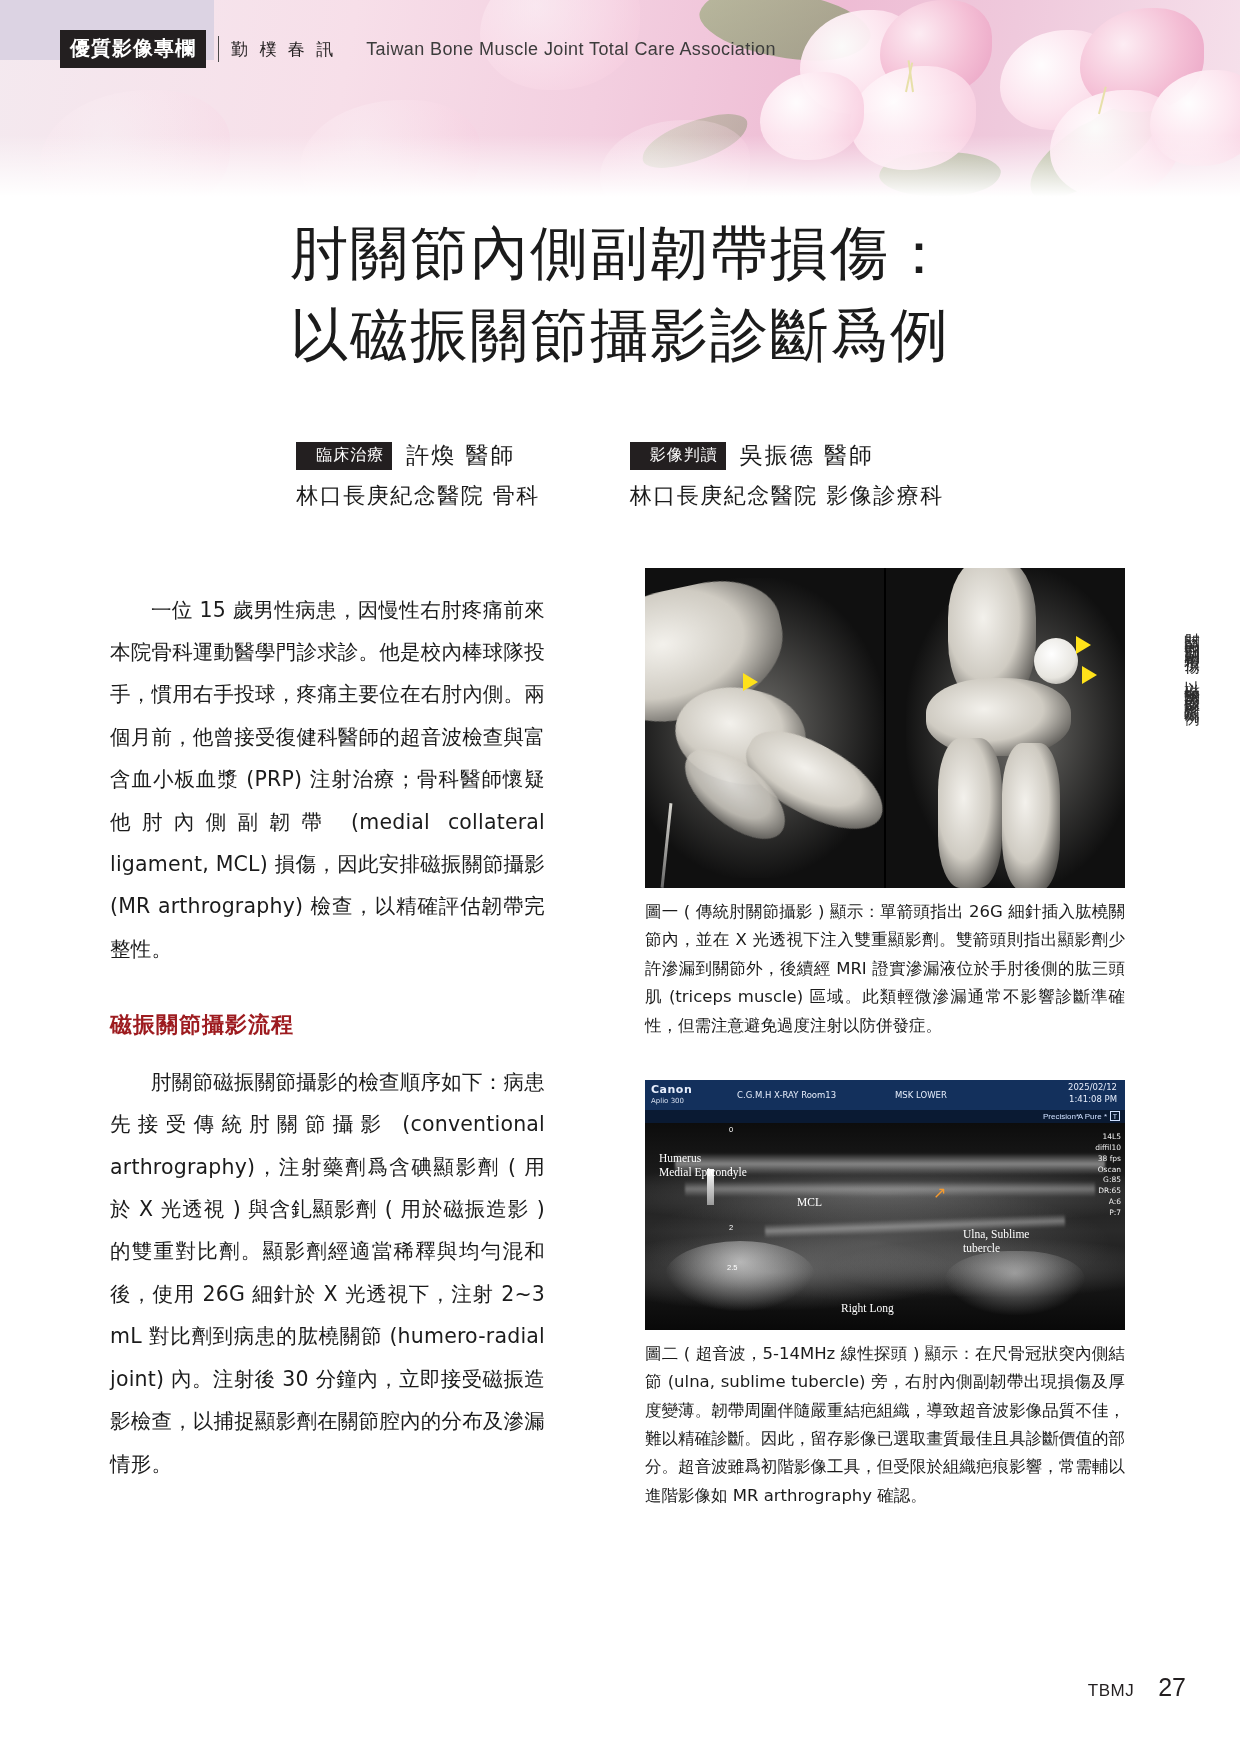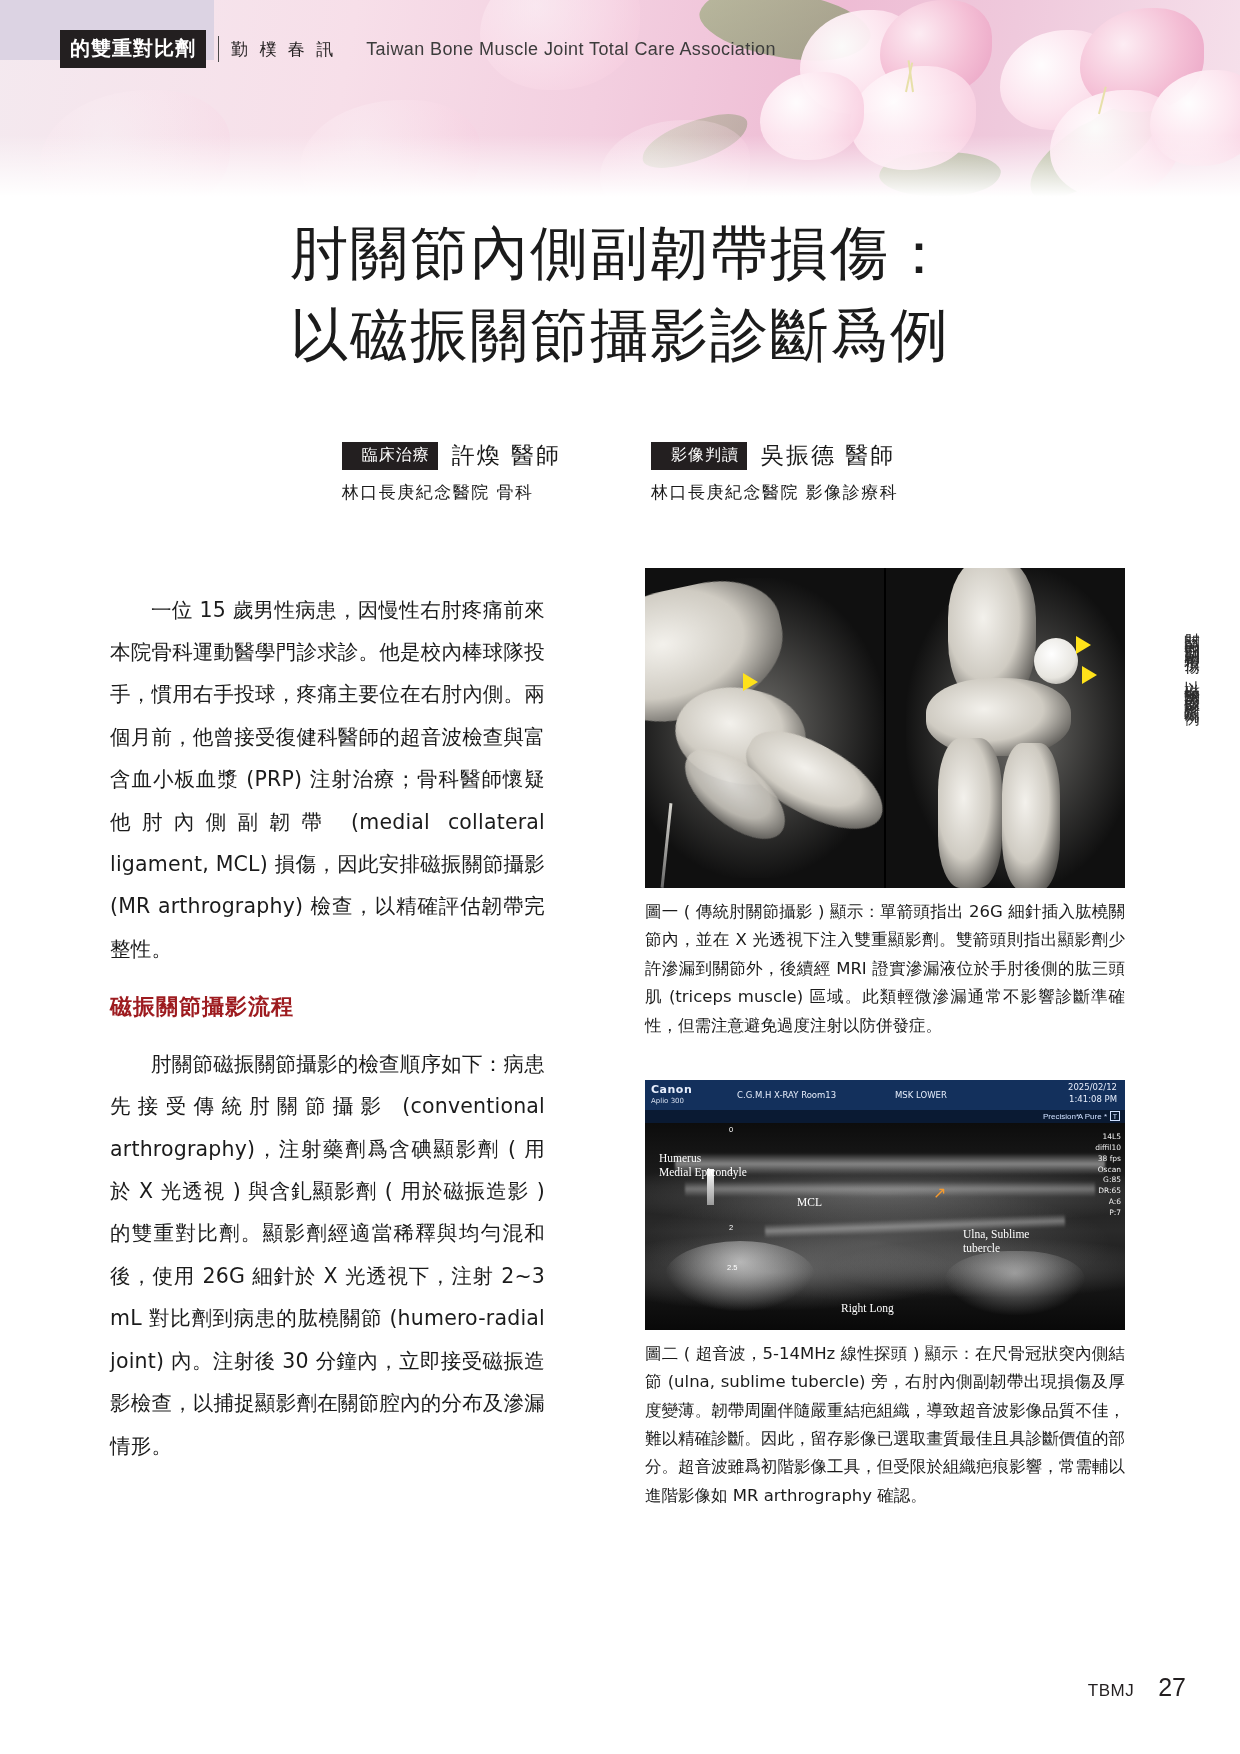--- a/index.html
+++ b/index.html
@@ -88,21 +88,21 @@
   .author-top { display: flex; align-items: center; gap: 14px; }
   .role-badge {
     background: #231f20; color: #fff; font-size: 16px; padding: 3px 8px 4px 20px;
     font-family: "DejaVu Sans", sans-serif; letter-spacing: 1px;
   }
   .author-name {
     font-size: 23px; color: #1b1b1b; letter-spacing: 2px;
     font-family: "DejaVu Sans", sans-serif;
   }
   .author-aff {
-    margin-top: 10px; font-size: 17px; color: #1b1b1b; letter-spacing: 1.5px;
+    margin-top: 10px; font-size: 22px; color: #1b1b1b; letter-spacing: 1.5px;
     font-family: "DejaVu Sans", sans-serif;
   }
 
   
   .col-left {
     position: absolute; left: 110px; top: 568px; width: 435px;
     font-family: "DejaVu Sans", sans-serif;
     color: #1b1b1b;
   }
   .para {
@@ -111,21 +111,21 @@
     text-align: justify;
     letter-spacing: .2px;
   }
   .para.indent { text-indent: 2em; }
   .sec-head {
     color: #9d1b1f;
     font-size: 22px;
     font-family: Liberation Sans, sans-serif;
     font-weight: 700;
     letter-spacing: 1px;
-    margin-top: 22px;
+    margin-top: 40px;
     margin-bottom: 6px;
   }
 
   .col-right { position: absolute; left: 645px; top: 568px; width: 480px; }
 
   
   .fig {
     width: 480px;
     background: #0b0b0b;
     position: relative;
@@ -274,21 +274,21 @@
 
   <div class="petal" style="left:480px; top:-40px; width:160px; height:130px; opacity:.45;"></div>
   <div class="petal" style="left:300px; top:100px; width:180px; height:120px; opacity:.3;"></div>
   <div class="petal" style="left:40px; top:90px; width:190px; height:130px; opacity:.22;"></div>
   <div class="petal" style="left:600px; top:120px; width:150px; height:100px; opacity:.3;"></div>
 
   <div style="position:absolute;left:0;bottom:0;width:1240px;height:70px;background:linear-gradient(180deg, rgba(255,255,255,0), #ffffff 88%);"></div>
 </div>
 
 <div class="hdr">
-  <div class="hdr-tag">的雙重對比劑</div>
+  <div class="hdr-tag">優質影像專欄</div>
   <div class="hdr-sep"></div>
   <div class="hdr-sub">勤 樸 春 訊</div>
   <div class="hdr-en">Taiwan Bone Muscle Joint Total Care Association</div>
 </div>
 
 <div class="title-wrap">
   <div class="title">
     <span class="l1">肘關節內側副韌帶損傷：</span>
     <span class="l2">以磁振關節攝影診斷爲例</span>
   </div>

